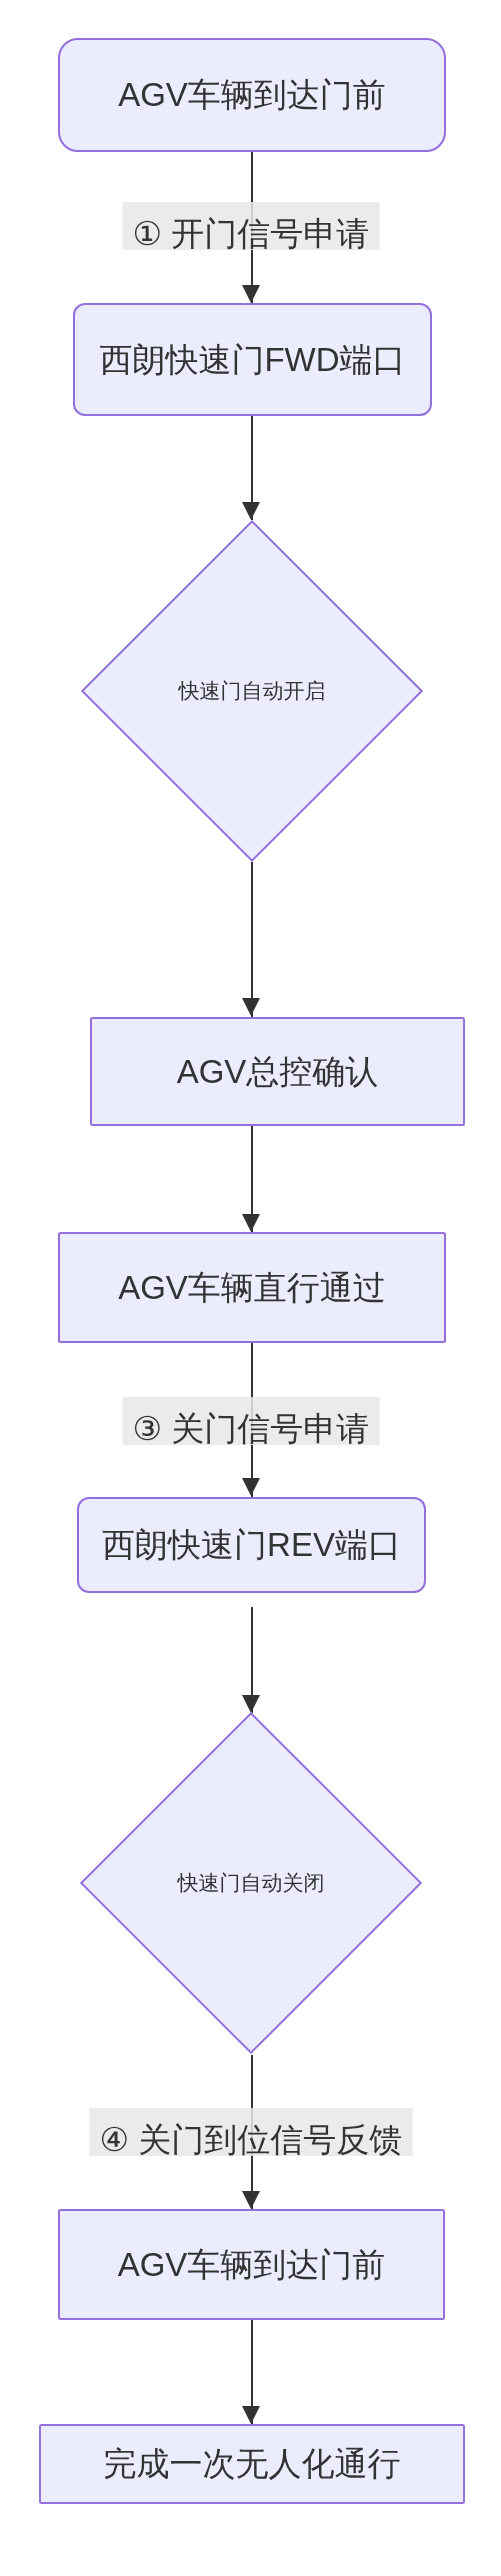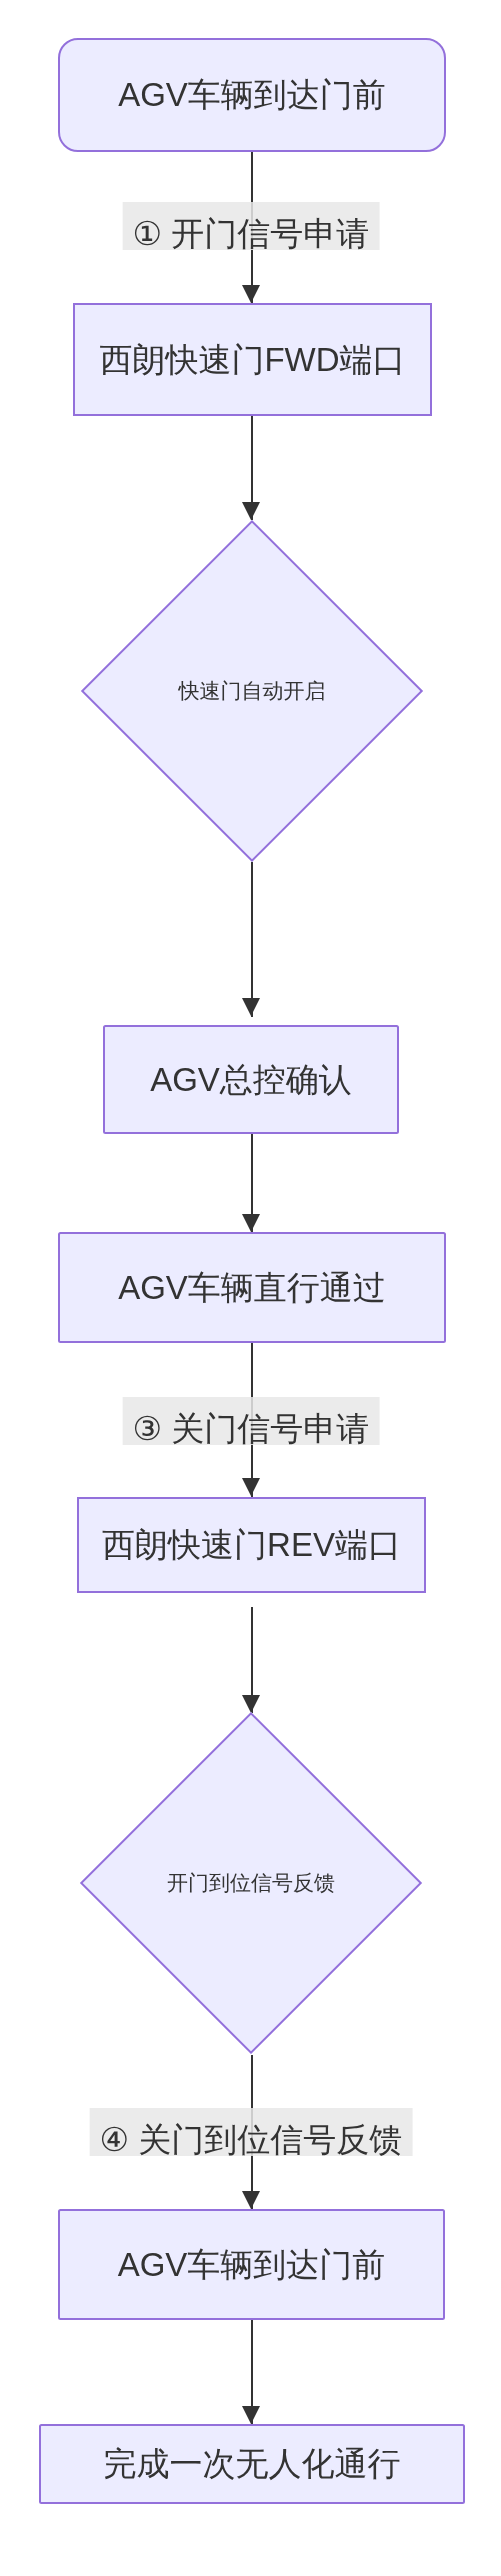--- a/index.html
+++ b/index.html
@@ -29,21 +29,21 @@
     border: 2.1px solid var(--node-stroke);
     display: flex;
     align-items: center;
     justify-content: center;
     text-align: center;
     color: var(--text-color);
     font-size: 33px;
     line-height: 1.25;
   }
   .node.rect    { border-radius: 2.5px; }
-  .node.rounded { border-radius: 0; }
+  .node.rounded { border-radius: 12px; }
 
   .diamond {
     position: absolute;
     width: 242px;
     height: 242px;
   }
   .diamond .diamond-shape {
     position: absolute;
     inset: 0;
     transform: rotate(45deg);
@@ -123,35 +123,35 @@
 
   <div class="node rounded" style="left:73px; top:303px; width:359px; height:113px;">
     <span>西朗快速门FWD端口</span>
   </div>
 
   <div class="diamond" style="left:131px; top:570px;">
     <div class="diamond-shape"></div>
     <div class="diamond-label">快速门自动开启</div>
   </div>
 
-  <div class="node rect" style="left:103px; top:1017px; width:296px; height:109px;margin-top:8px;">
+  <div class="node rect" style="left:90px; top:1017px; width:375px; height:109px;">
     <span>AGV总控确认</span>
   </div>
 
   <div class="node rect" style="left:58px; top:1232px; width:388px; height:111px;">
     <span>AGV车辆直行通过</span>
   </div>
 
   <div class="node rounded" style="left:77px; top:1497px; width:349px; height:96px;">
     <span>西朗快速门REV端口</span>
   </div>
 
   <div class="diamond" style="left:130px; top:1762px;">
     <div class="diamond-shape"></div>
-    <div class="diamond-label">开门到位信号反馈</div>
+    <div class="diamond-label">快速门自动关闭</div>
   </div>
 
   <div class="node rect" style="left:58px; top:2209px; width:387px; height:111px;">
     <span>AGV车辆到达门前</span>
   </div>
 
   <div class="node rect" style="left:39px; top:2424px; width:426px; height:80px;">
     <span>完成一次无人化通行</span>
   </div>
 

